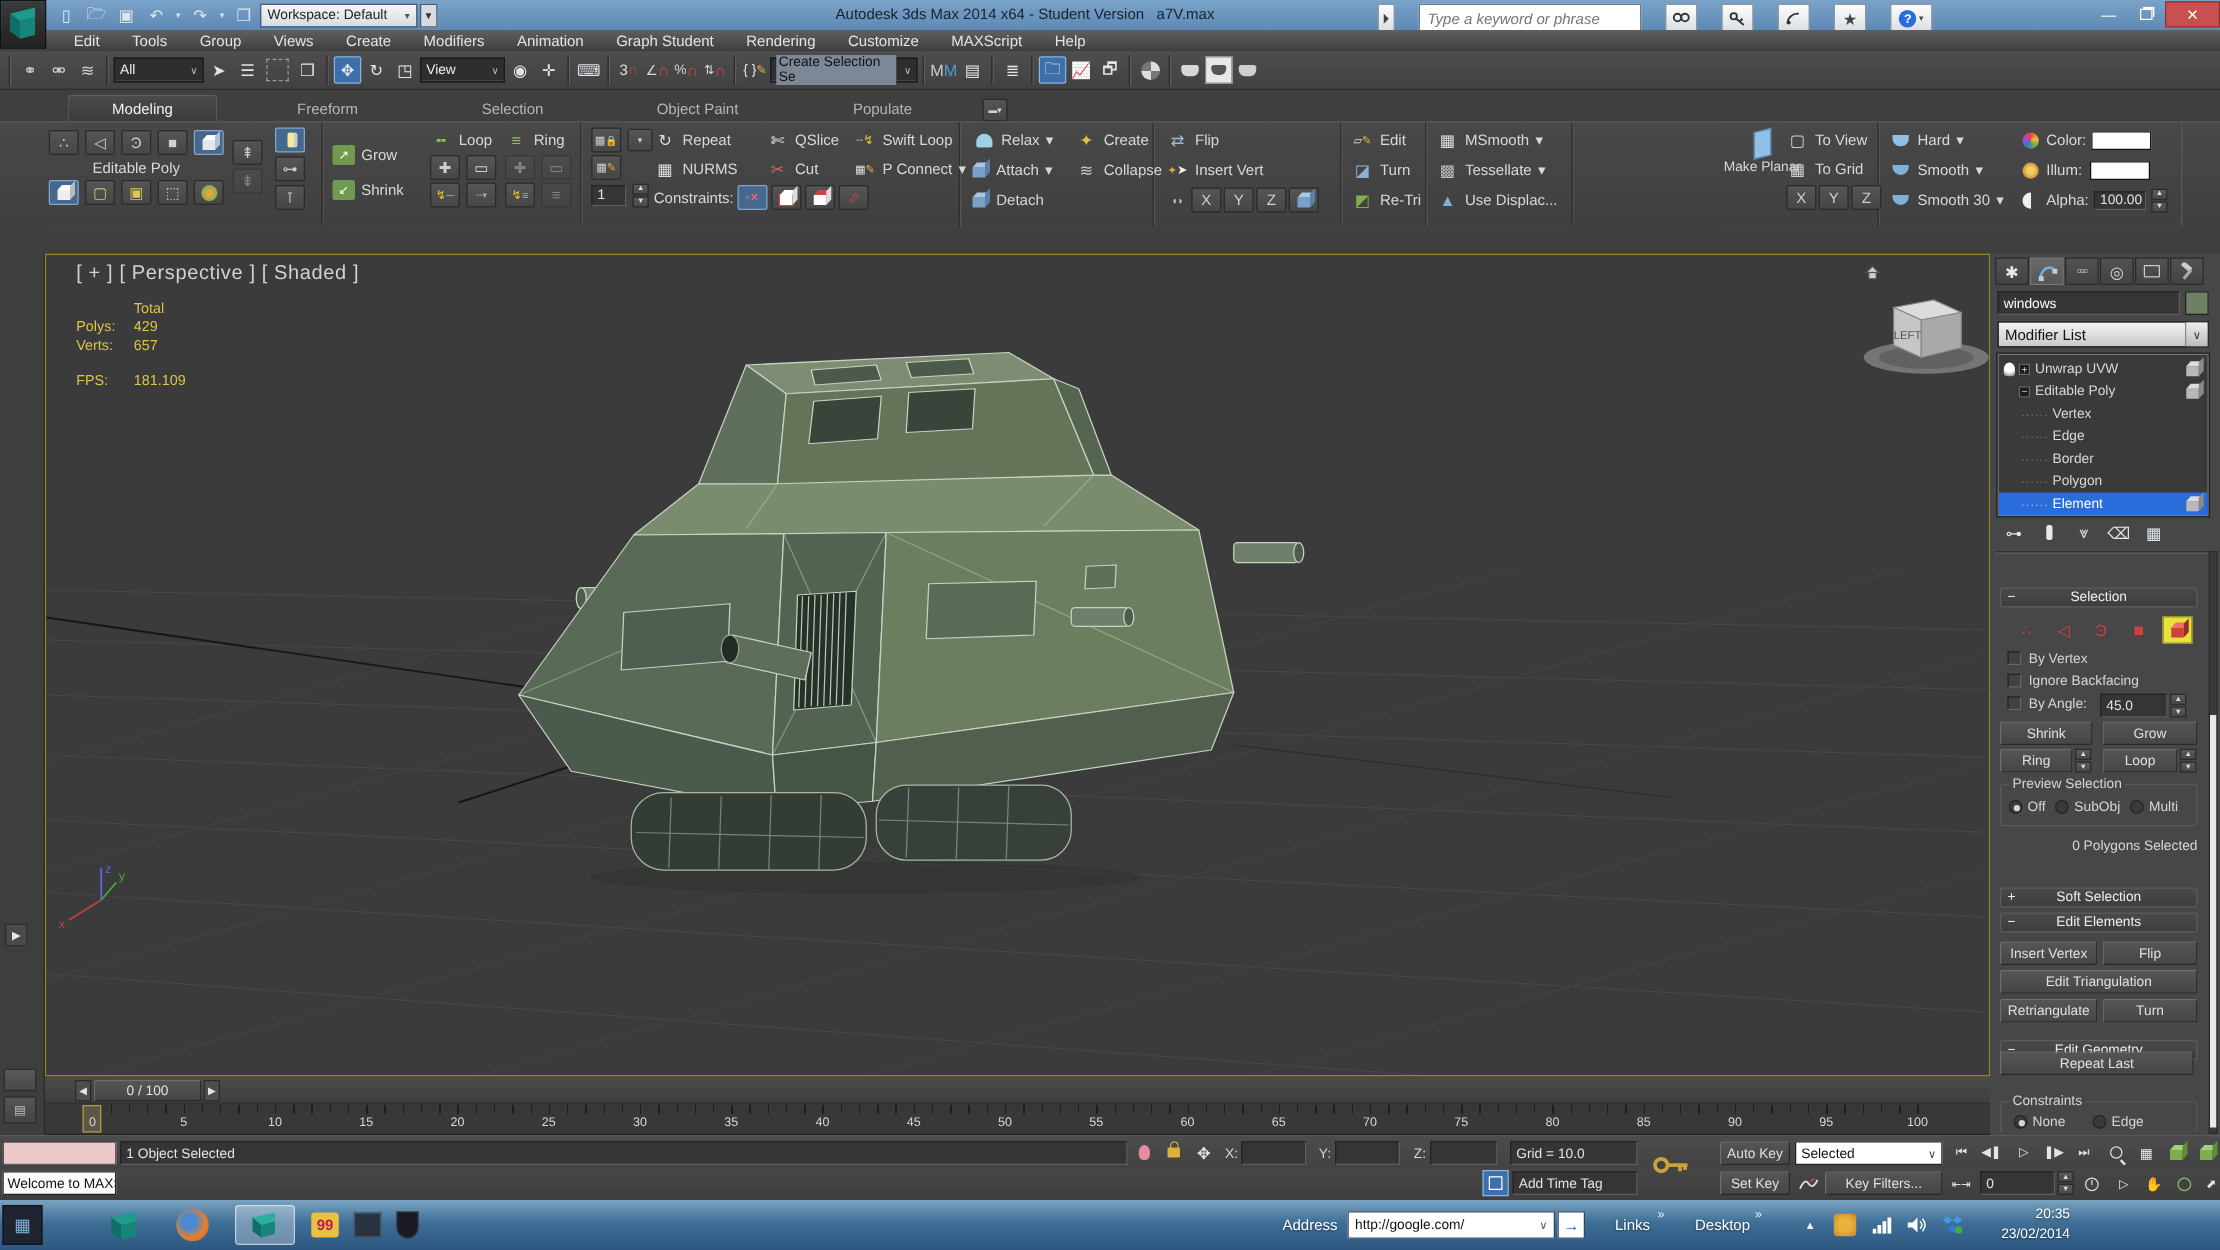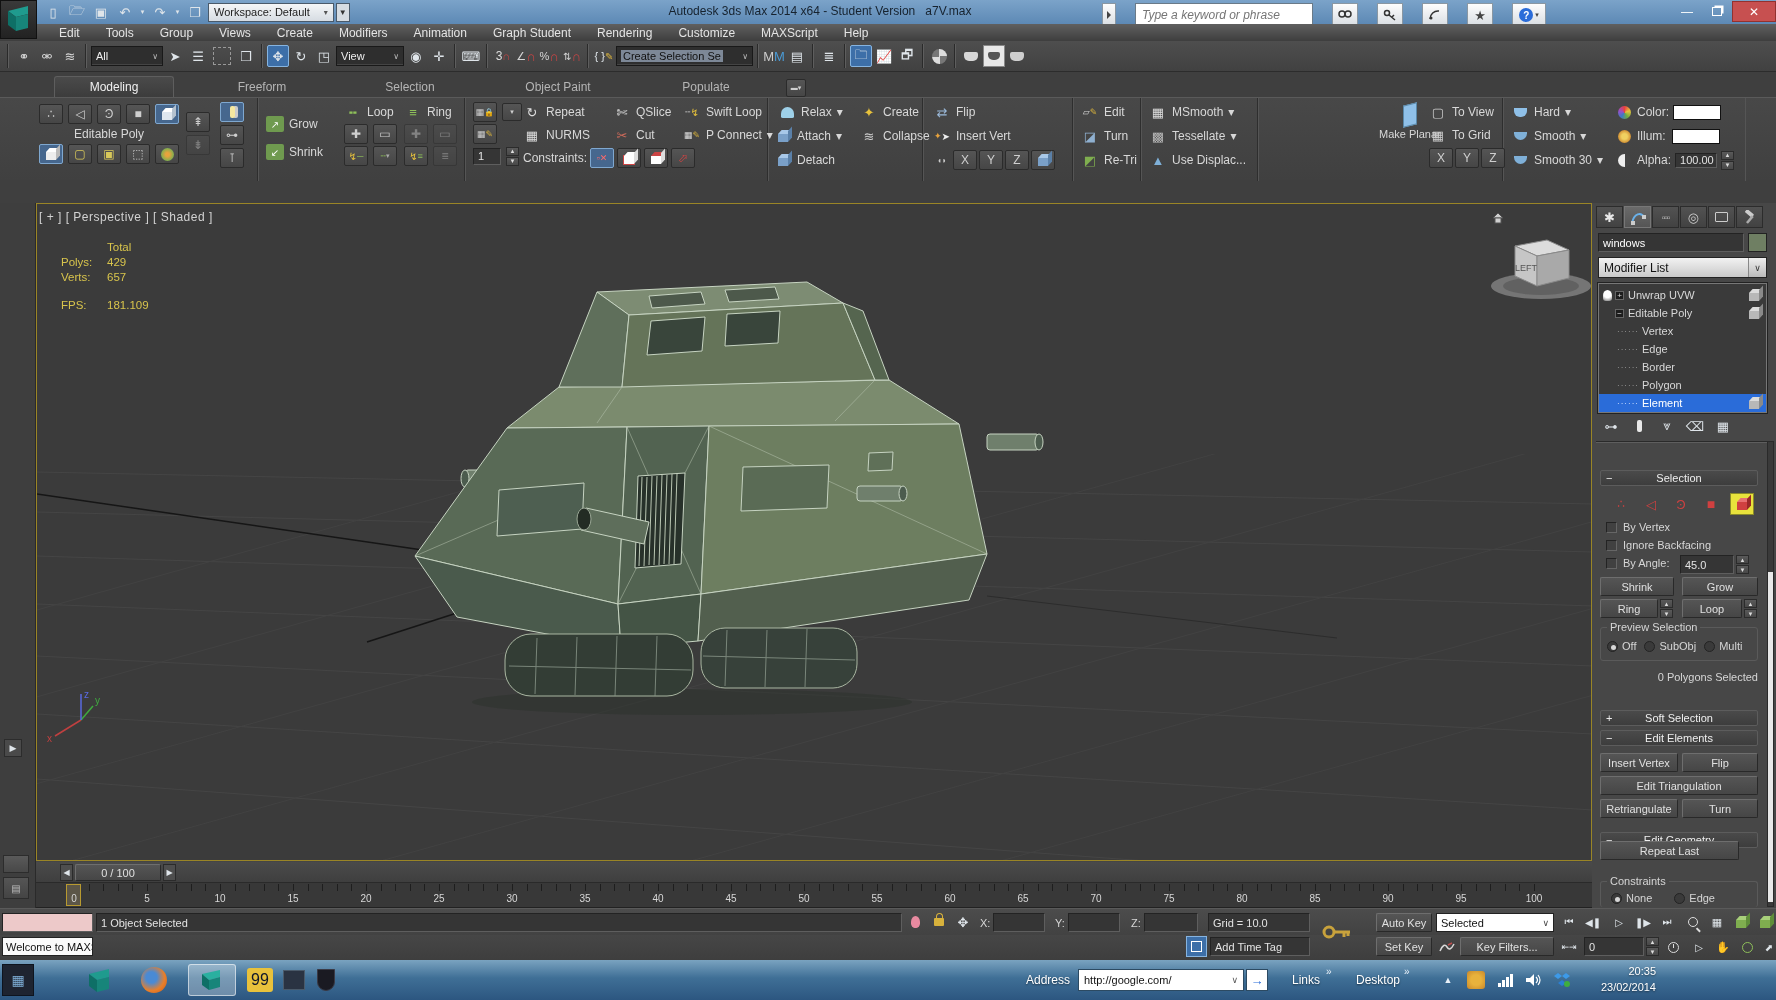--- a/index.html
+++ b/index.html
@@ -52,21 +52,21 @@
 .rcolstack{position:absolute;display:flex;flex-direction:column;gap:3px}
 .qb{width:10px;height:8px;background:var(--f,#9fb08f);position:relative;display:inline-block;margin:4px 4px 0 0;flex:none}
 .qb::before{content:"";position:absolute;left:0;top:-4px;width:100%;height:4px;background:var(--t,#c3d2b4);transform:skewX(-42deg);transform-origin:bottom left}
 .qb::after{content:"";position:absolute;right:-4px;top:-3px;height:calc(100% + 3px);width:4px;background:var(--s,#74856a);transform:skewY(-48deg);transform-origin:top left}
 .spin{width:13px;display:inline-flex;flex-direction:column;gap:1px;flex:none}
 .spin i{height:9px;background:linear-gradient(#5a5a5a,#484848);border:1px solid #2b2b2b;font-size:6px;color:#ddd;display:flex;align-items:center;justify-content:center;font-style:normal}
 .sunk{background:#353535;border:1px solid #232323;border-bottom-color:#5e5e5e;border-right-color:#5e5e5e;color:#e3e3e3;font-size:11px;display:flex;align-items:center;padding:0 4px}
 
 #leftstrip{position:absolute;left:0;top:203px;width:36px;height:705px;background:#3e3e3e;border-right:1px solid #2a2a2a}
 #viewport{position:absolute;left:36px;top:203px;width:1556px;height:658px;border:1px solid #9a8526;background:#3b3b3b;overflow:hidden}
-#vplabel{position:absolute;left:2px;top:6px;font-size:12px;color:#d2d2d2;letter-spacing:.5px}
+#vplabel{position:absolute;left:24px;top:6px;font-size:16px;color:#d2d2d2;letter-spacing:.5px}
 #vpstats{position:absolute;left:24px;top:36px;font-size:11.5px;color:#d8c44c;line-height:15px}
 #vpstats .lb{display:inline-block;width:46px;text-align:left}
 #vpstats .vl{display:inline-block;min-width:40px}
 
 #cmdpanel{position:absolute;left:1592px;top:203px;width:184px;height:705px;background:#474747;font-size:11px}
 .ctab{width:27px;height:22px;display:inline-flex;align-items:center;justify-content:center;background:linear-gradient(#525252,#424242);border:1px solid #2c2c2c;color:#ccc;font-size:13px}
 .ctab.act{background:linear-gradient(#6a6a6a,#555);border-color:#777}
 .b3{background:linear-gradient(#555,#464646);border:1px solid #292929;border-top-color:#6e6e6e;border-left-color:#6e6e6e;border-radius:2px;color:#e0e0e0;font-size:11px;display:flex;align-items:center;justify-content:center;position:absolute;height:19px}
 .hdr{position:absolute;left:8px;width:158px;height:16px;background:linear-gradient(#4a4a4a,#3d3d3d);border:1px solid #5c5c5c;border-radius:2px;color:#efefef;font-size:11px;text-align:center;line-height:14px}
 .hdr .pm{position:absolute;left:5px;top:0}
@@ -226,21 +226,21 @@
       </span>
     <span class="ti mg">
         <span style="font-size:10px">⇅</span>
         <b>∩</b>
       </span>
     <span class="tsep"></span>
     <span class="ti">
         <span style="font-size:11px">{ }</span>
         <span style="color:#d8b23c;font-size:10px">✎</span>
       </span>
-    <div class="ddk" style="width:137px">
+    <div class="ddk" style="width:118px">
         <span style="background:#7d8897;color:#111;padding:0 2px">Create Selection Se</span>
         <span class="ar">∨</span>
       </div>
     <span class="tsep"></span>
     <span class="ti">
         <span style="color:#ccc">M</span>
         <span style="color:#4a9ad4">M</span>
       </span>
     <span class="ti" data-glyph="▤"></span>
     <span class="tsep"></span>
@@ -932,21 +932,21 @@
         <span>Edit Triangulation</span>
       </div>
     <div class="b3" style="left:8px;top:596px;width:78px">
         <span>Retriangulate</span>
       </div>
     <div class="b3" style="left:90px;top:596px;width:76px">
         <span>Turn</span>
       </div>
 
     <div class="hdr" style="top:629px"><span class="pm">−</span><span>Edit Geometry</span></div>
-    <div class="b3" style="left:8px;top:638px;width:139px">
+    <div class="b3" style="left:8px;top:638px;width:155px">
         <span>Repeat Last</span>
       </div>
     <div class="grp" style="left:8px;top:678px;width:158px;height:26px;border-bottom:none">
       <span class="gt">Constraints</span>
       <div class="row" style="position:absolute;left:10px;top:10px;gap:22px">
         <span class="cplab" style="position:static"><span class="rad on"></span><span>None</span></span>
         <span class="cplab" style="position:static"><span class="rad"></span><span>Edge</span></span>
       </div>
     </div>
     <div style="position:absolute;right:2px;top:238px;width:7px;height:466px;background:#3a3a3a;border:1px solid #2a2a2a">
@@ -1100,21 +1100,21 @@
         <span style="width:26px;height:26px;border-radius:50%;background:radial-gradient(circle at 40% 40%,#4a8ad4 25%,#e87f2a 60%,#c85a1a)"></span>
       </span>
     <span class="tbico" style="left:188px;width:48px;background:rgba(255,255,255,.3);border:1px solid rgba(255,255,255,.55);border-radius:3px">
         <svg width="24" height="24">
           <polygon points="2,6 20,2 20,9 9,12" fill="#2ab0a0"></polygon>
           <polygon points="2,6 9,12 9,22 2,17" fill="#0e6f66"></polygon>
           <polygon points="9,12 20,9 20,19 9,22" fill="#17857a"></polygon>
         </svg>
       </span>
     <span class="tbico" style="left:244px">
-        <span style="background:#e8c23c;color:#0f172a;font-weight:normal;font-size:16px;padding:3px 4px;border-radius:3px">99</span>
+        <span style="background:#e8c23c;color:#be185d;font-weight:bold;font-size:12px;padding:3px 4px;border-radius:3px">99</span>
       </span>
     <span class="tbico" style="left:278px">
         <span style="width:22px;height:20px;background:#2a3342;border:1px solid #4a5a6a"></span>
       </span>
     <span class="tbico" style="left:310px">
         <span style="width:18px;height:22px;background:#1a1a22;border-radius:0 0 9px 9px;border:1px solid #3a3a46"></span>
       </span>
 
     <span class="tlab" style="left:1026px">Address</span>
     <div class="turl" style="left:1078px;width:166px">

